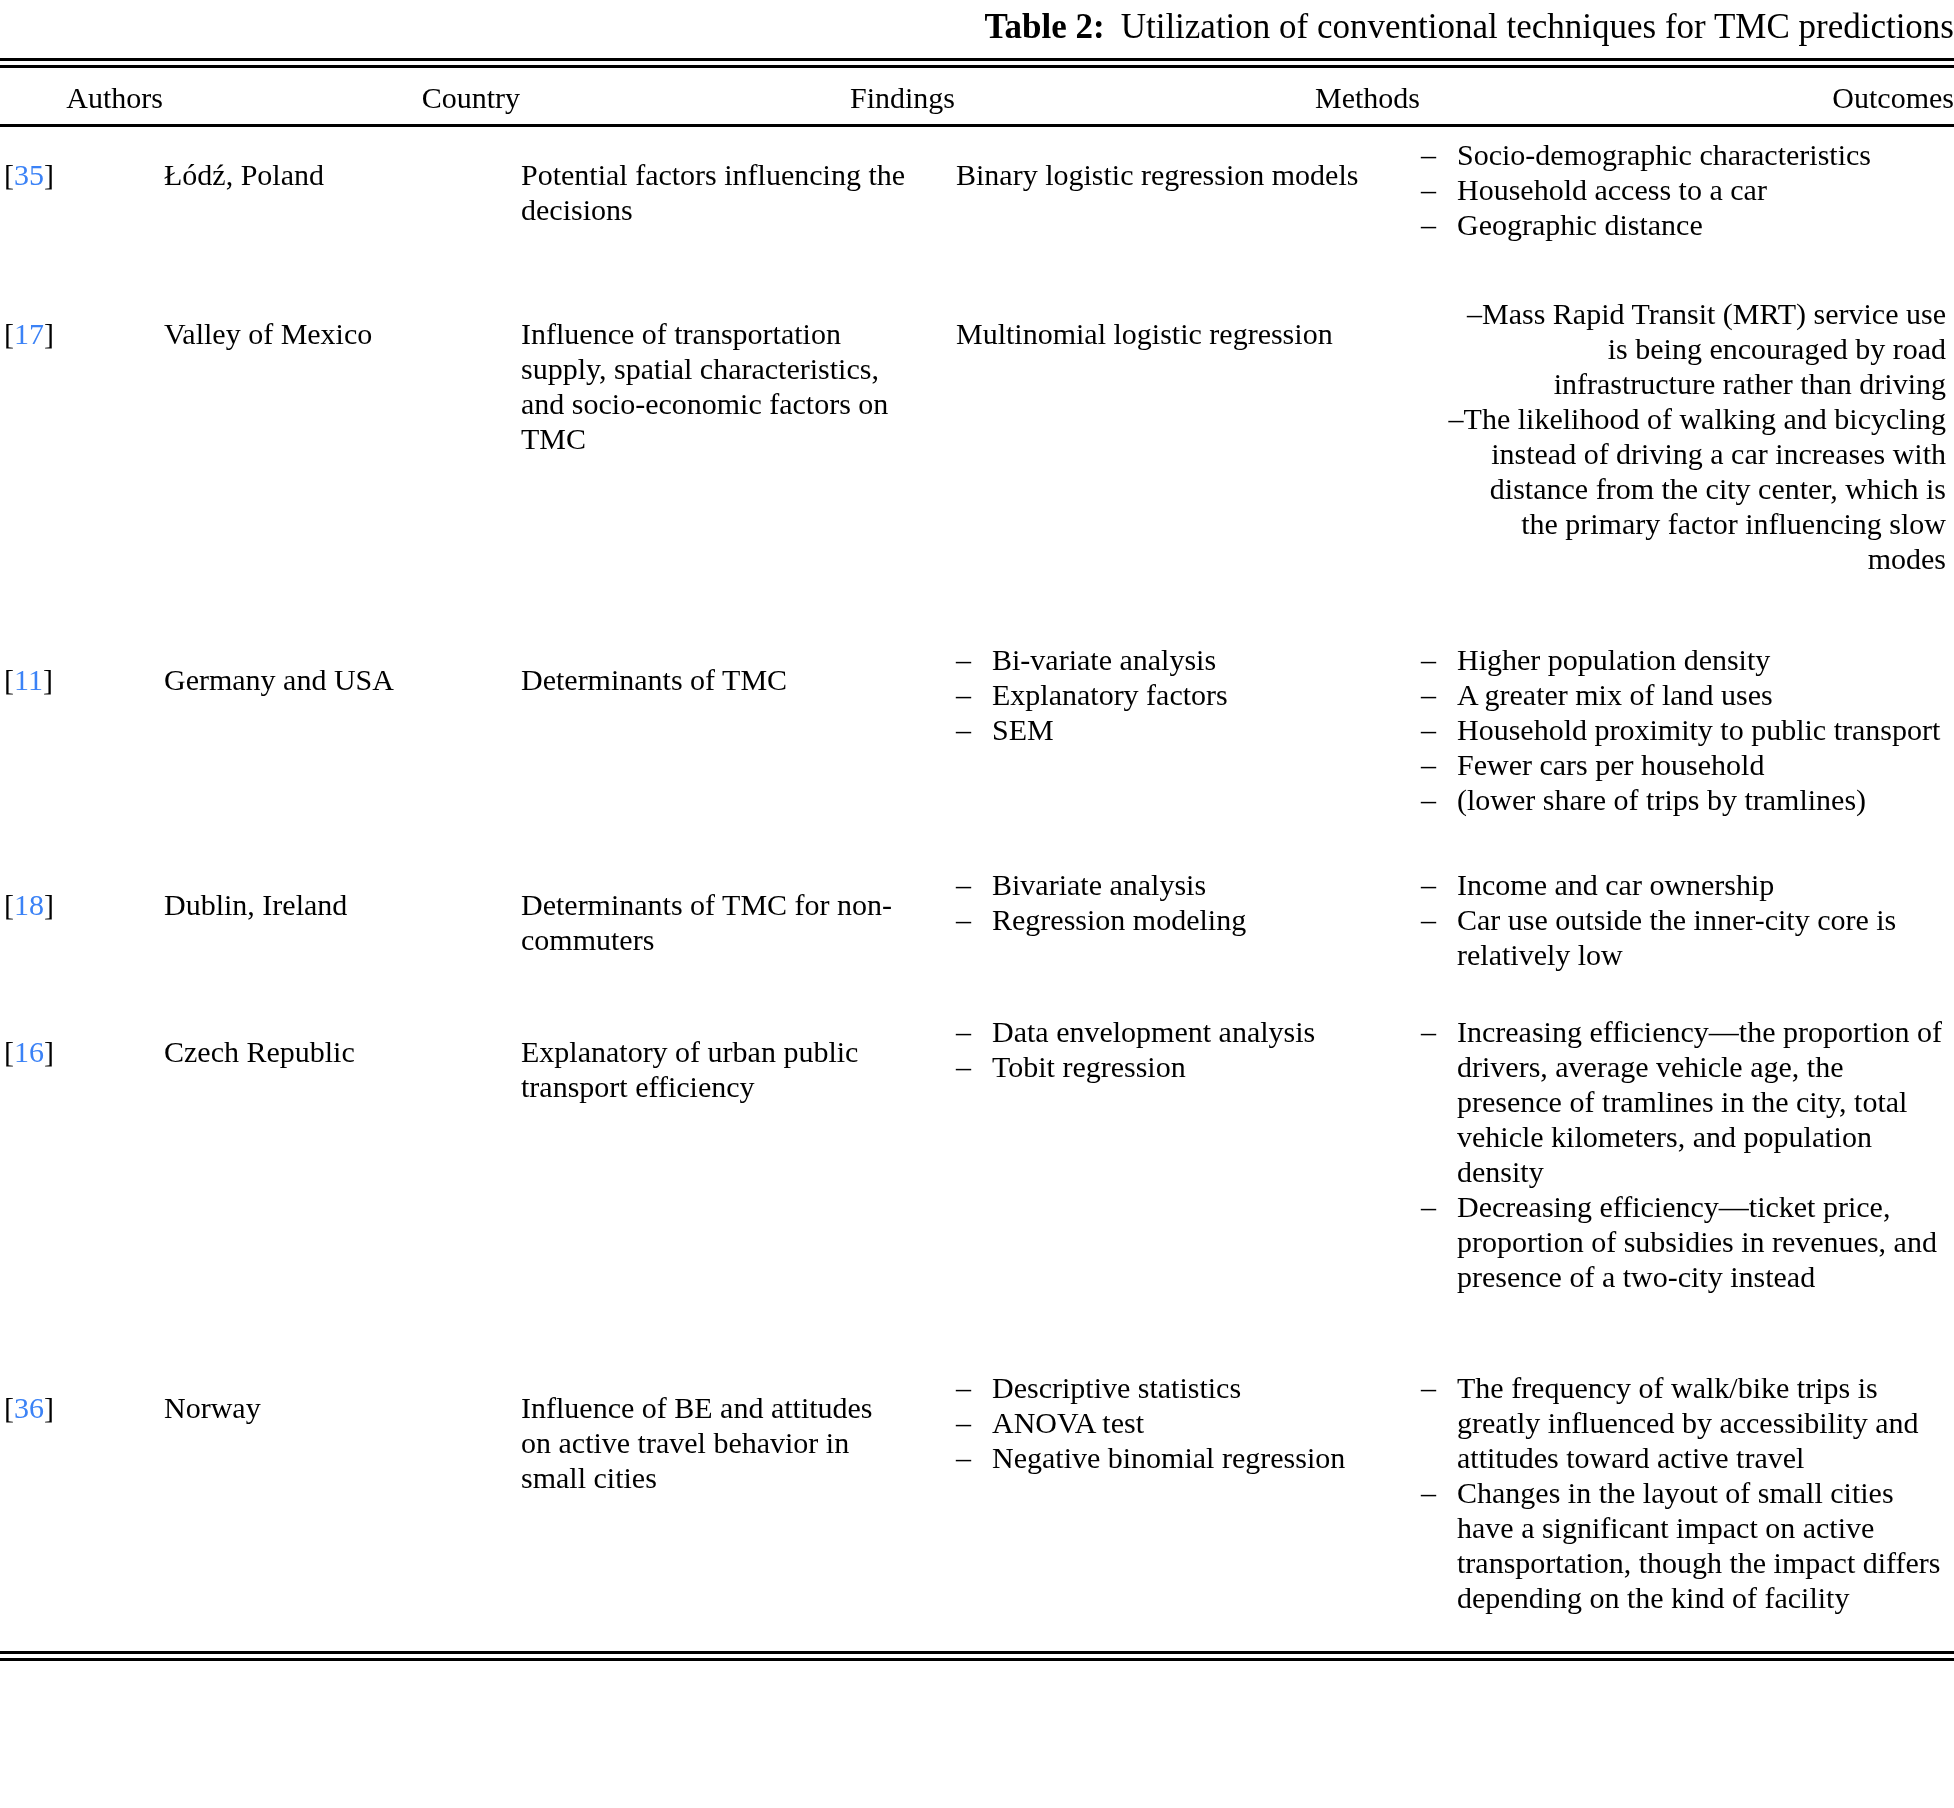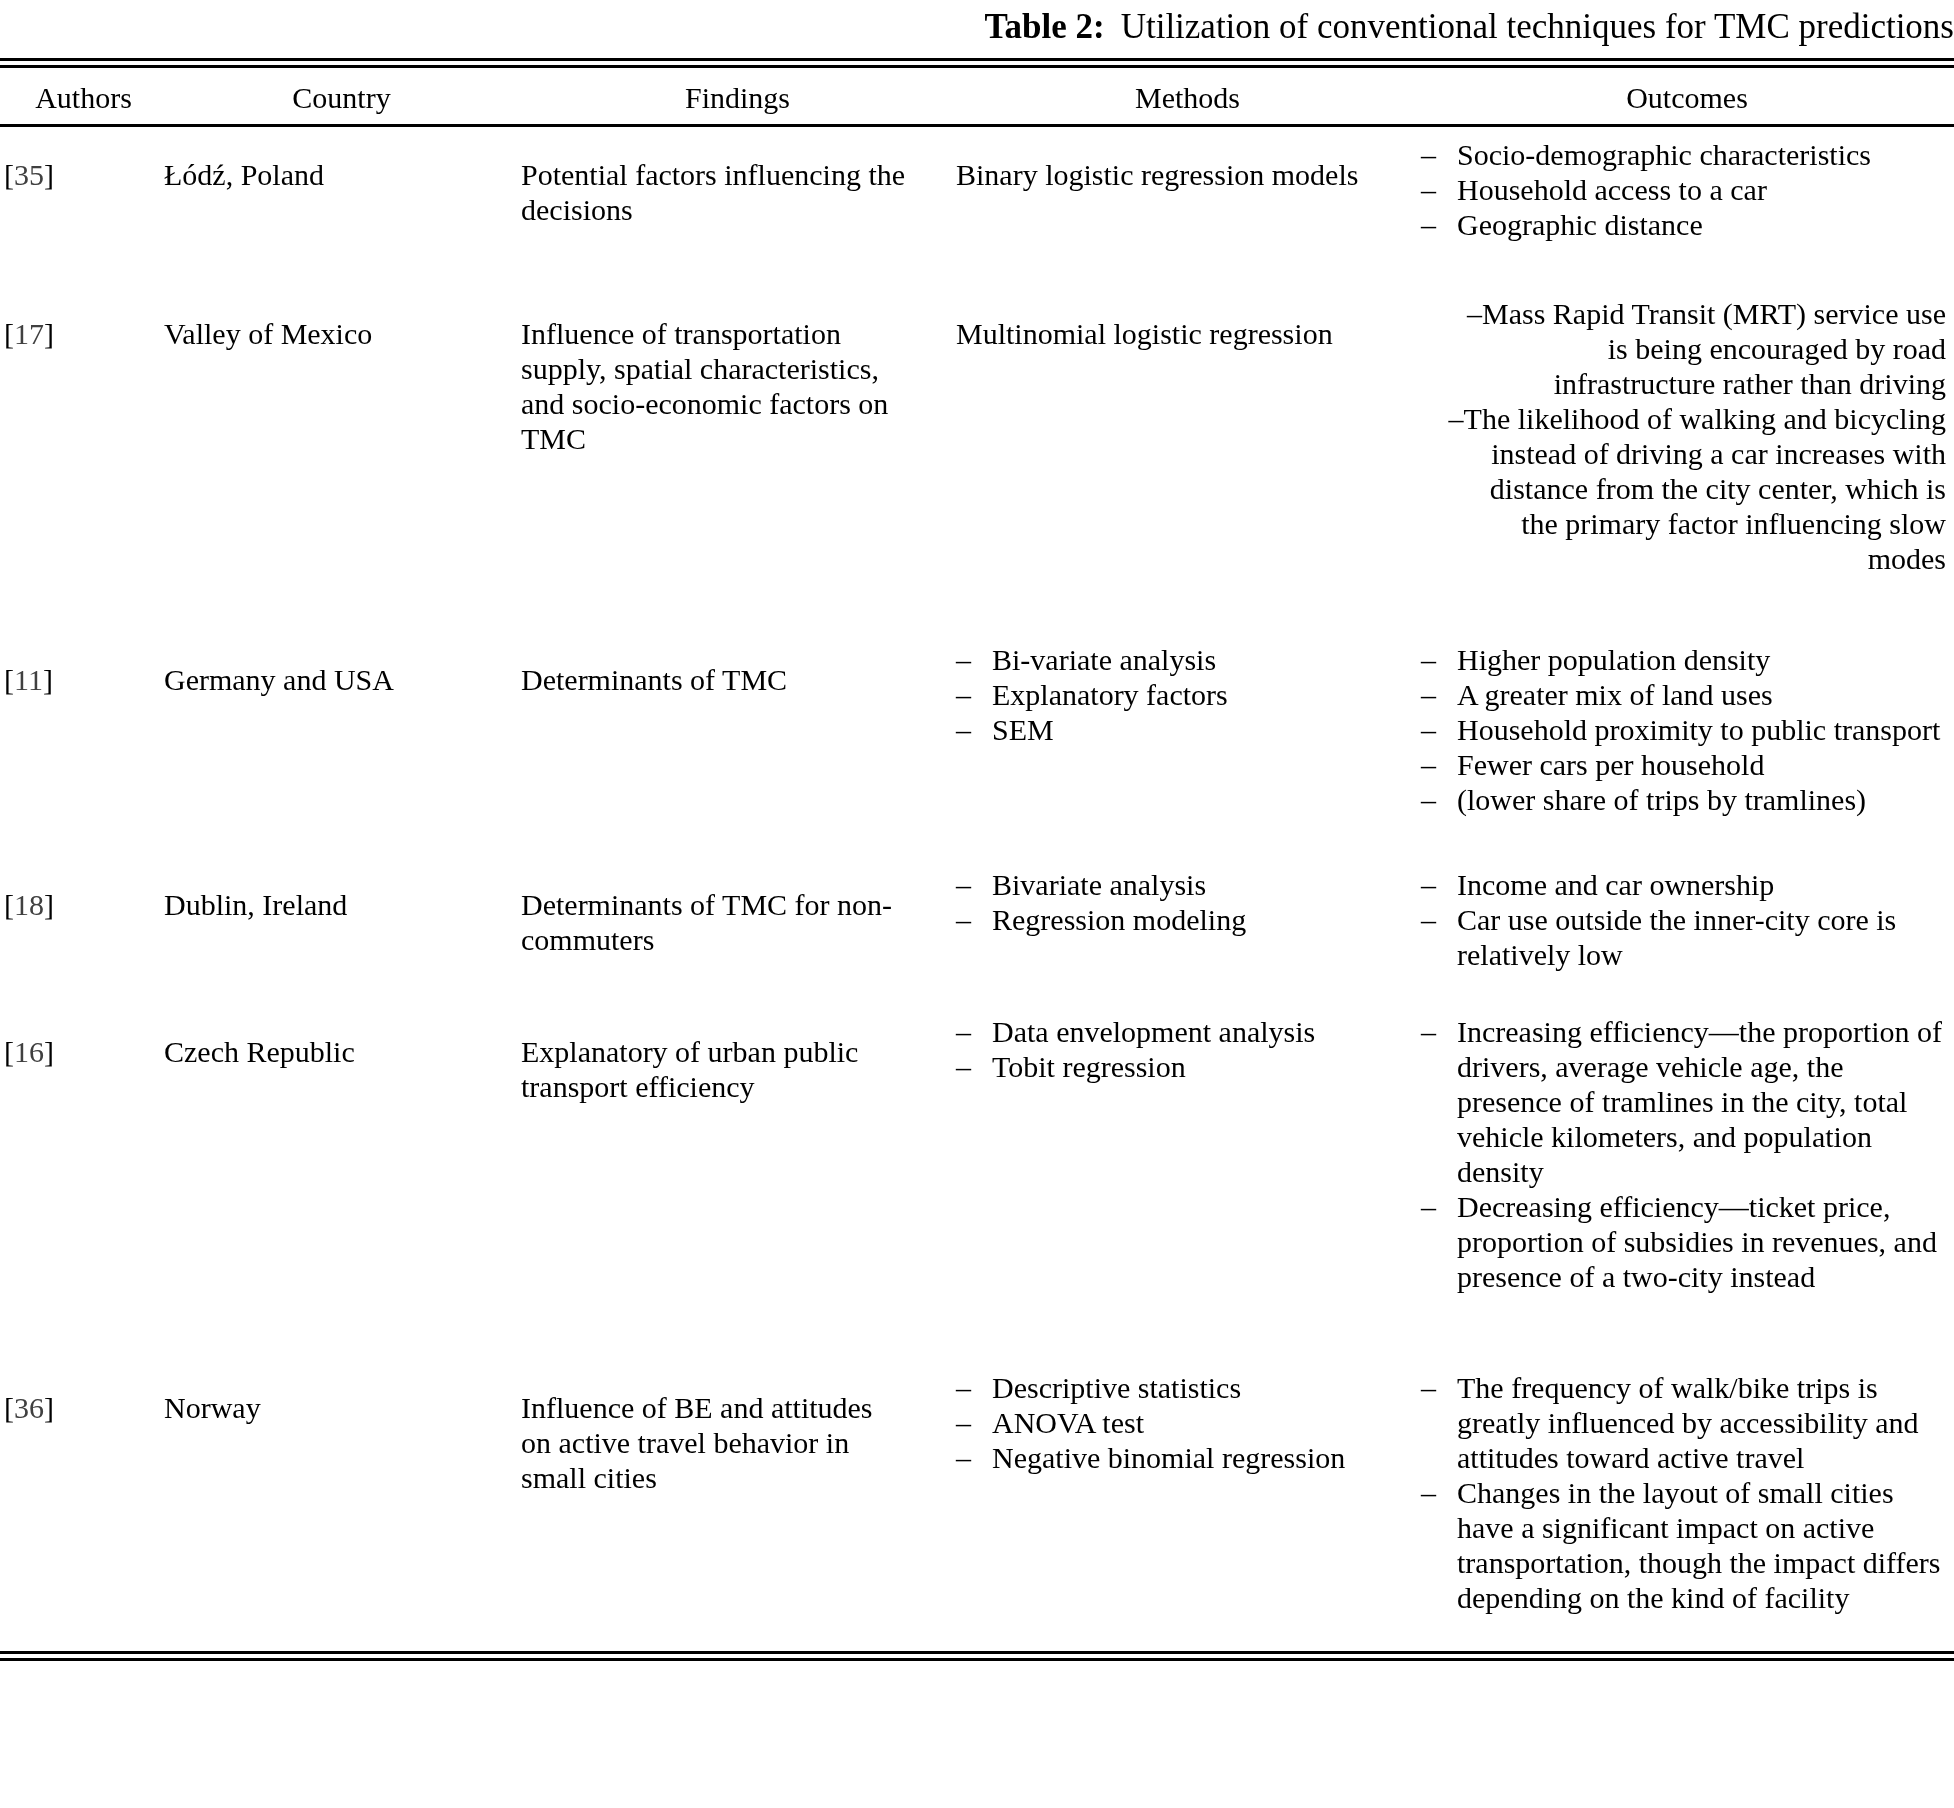--- a/index.html
+++ b/index.html
@@ -16,21 +16,21 @@
   .title .t-label{font-weight:700;margin-right:16px;}
   .rule-double{
     height:4px;
     border-top:3px solid #000;
     border-bottom:3px solid #000;
   }
   table{
     width:1954px;border-collapse:collapse;table-layout:fixed;
   }
   th{
-    text-align:center;font-weight:400;font-size:30px;
+    text-align:right;font-weight:400;font-size:30px;
     padding:12px 0 9px 0;
     border-bottom:3px solid #000;
   }
   th.c-auth{padding-left:4px;}
   td{vertical-align:top;}
   td.c-auth{padding-left:4px;}
   td.c-country{padding-right:30px;}
   td.c-find{padding-right:45px;}
   td.c-meth{padding-right:40px;}
   td.c-out{padding-right:8px;}
@@ -44,21 +44,21 @@
   .r4 td{padding-top:30px;padding-bottom:26px;}
   .r4 td.listcell{padding-top:10px;margin-left:26px;}
   .r5 td{padding-top:36px;padding-bottom:56px;}
   .r5 td.listcell{padding-top:16px;}
   .r6 td{padding-top:40px;padding-bottom:36px;}
   .r6 td.listcell{padding-top:20px;}
 
   .li{padding-left:36px;text-indent:-36px;}
   .dash{display:inline-block;width:36px;text-indent:0;}
   .cite{cursor:pointer;}
-  .cite .num{color:#404040;}
+  .cite .num{color:#3b82f6;}
 </style>
 </head>
 <body>
 
 <div class="title">
   <span class="t-label">Table 2:</span><span>Utilization of conventional techniques for TMC predictions</span>
 </div>
 
 <div class="rule-double"></div>
 

